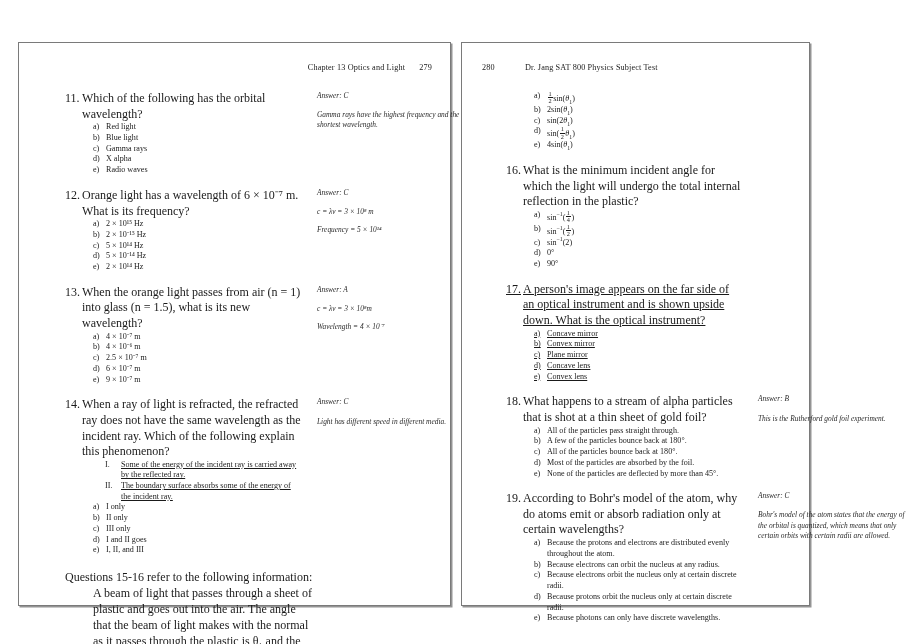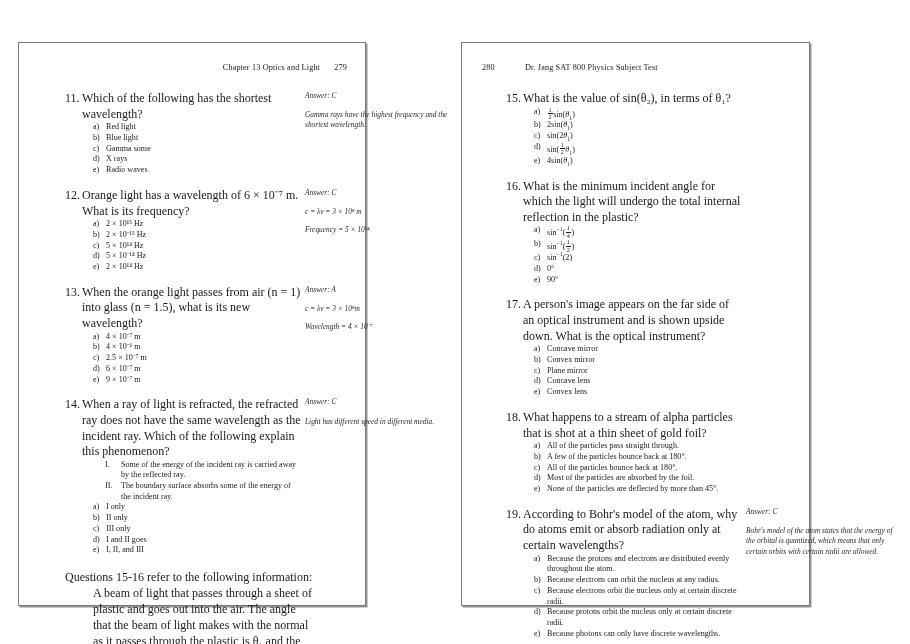--- a/index.html
+++ b/index.html
@@ -23,21 +23,21 @@
   }
   .page {
     position: absolute;
     top: 42px;
     height: 564px;
     background: #ffffff;
     border: 1px solid #7a7a7a;
     box-sizing: border-box;
     box-shadow: 1.5px 1.5px 0 rgba(60,60,60,0.55);
   }
-  .page-left  { left: 18px;  width: 348px; }
+  .page-left  { left: 18px;  width: 433px; }
   .page-right { left: 461px; width: 349px; }
 
   .page-inner {
     position: relative;
     width: 100%;
     height: 100%;
   }
 
   
   .runhead {
@@ -104,26 +104,26 @@
   .roman {
     display: flex;
     font-size: 8.1px;
     line-height: 1.32;
     padding-left: 40px;
   }
   .roman .lbl {
     width: 16px;
     flex: 0 0 16px;
   }
-  .roman .val { flex: 1 1 auto; }
+  .roman .val { flex: 1 1 auto; text-decoration: underline; }
 
   
   .note {
     position: absolute;
-    left: 240px;
+    left: 252px;
     top: 0;
     width: 150px;
     font-style: italic;
     font-size: 7.4px;
     line-height: 1.38;
     color: #2a2a2a;
   }
   .note .ans { margin-bottom: 9px; white-space: nowrap; }
   .note .eq  { margin-bottom: 8px; font-style: italic; white-space: nowrap; }
   .note .expl { font-style: italic; }
@@ -167,38 +167,38 @@
         <span class="chap">Chapter 13   Optics and Light</span>
         <span class="folio">279</span>
       </div>
 
       <div class="col">
 
         <div class="qblock">
           <div class="qmain">
             <div class="qhead">
               <span class="qnum">11.</span>
-              <span class="qtext">Which of the following has the shortest wavelength?</span>
+              <span class="qtext">Which of the following has the orbital wavelength?</span>
             </div>
             <ul class="choices">
               <li class="choice">
                   <span class="lbl">a)</span>
                   <span class="val">Red light</span>
                 </li>
               <li class="choice">
                   <span class="lbl">b)</span>
                   <span class="val">Blue light</span>
                 </li>
               <li class="choice">
                   <span class="lbl">c)</span>
-                  <span class="val">Gamma some</span>
-                </li>
-              <li class="choice">
-                  <span class="lbl">d)</span>
-                  <span class="val">X rays</span>
+                  <span class="val">Gamma rays</span>
+                </li>
+              <li class="choice">
+                  <span class="lbl">d)</span>
+                  <span class="val">X alpha</span>
                 </li>
               <li class="choice">
                   <span class="lbl">e)</span>
                   <span class="val">Radio waves</span>
                 </li>
             </ul>
           </div>
           <div class="note">
             <div class="ans">Answer: C</div>
             <div class="expl">Gamma rays have the highest frequency and the shortest wavelength.</div>
@@ -334,24 +334,20 @@
 
       <div class="runhead runhead-right">
         <span class="folio">280</span>
         <span class="title">Dr. Jang SAT 800 Physics Subject Test</span>
       </div>
 
       <div class="col" style="left:44px;">
 
         <div class="qblock">
           <div class="qmain">
-            <div class="qhead">
-              <span class="qnum">15.</span>
-              <span class="qtext">What is the value of sin(θ₂), in terms of θ₁?</span>
-            </div>
             <ul class="choices">
               <li class="choice">
                   <span class="lbl">a)</span>
                   <span class="val"><span class="frac"><span class="num">1</span><span class="den">2</span></span>sin(<span class="it">θ</span><span class="sub">1</span>)</span>
                 </li>
               <li class="choice">
                   <span class="lbl">b)</span>
                   <span class="val">2sin(<span class="it">θ</span><span class="sub">1</span>)</span>
                 </li>
               <li class="choice">
@@ -394,21 +390,21 @@
                   <span class="val">0°</span>
                 </li>
               <li class="choice">
                   <span class="lbl">e)</span>
                   <span class="val">90°</span>
                 </li>
             </ul>
           </div>
         </div>
 
-        <div class="qblock" style="margin-top:12px;">
+        <div class="qblock" style="margin-top:12px;text-decoration:underline;">
           <div class="qmain">
             <div class="qhead">
               <span class="qnum">17.</span>
               <span class="qtext">A person's image appears on the far side of an optical instrument and is shown upside down. What is the optical instrument?</span>
             </div>
             <ul class="choices">
               <li class="choice">
                   <span class="lbl">a)</span>
                   <span class="val">Concave mirror</span>
                 </li>
@@ -453,20 +449,24 @@
                 </li>
               <li class="choice">
                   <span class="lbl">d)</span>
                   <span class="val">Most of the particles are absorbed by the foil.</span>
                 </li>
               <li class="choice">
                   <span class="lbl">e)</span>
                   <span class="val">None of the particles are deflected by more than 45°.</span>
                 </li>
             </ul>
+          </div>
+          <div class="note">
+            <div class="ans">Answer: B</div>
+            <div class="expl">This is the Rutherford gold foil experiment.</div>
           </div>
         </div>
 
         <div class="qblock" style="margin-top:12px;">
           <div class="qmain">
             <div class="qhead">
               <span class="qnum">19.</span>
               <span class="qtext">According to Bohr's model of the atom, why do atoms emit or absorb radiation only at certain wavelengths?</span>
             </div>
             <ul class="choices">

